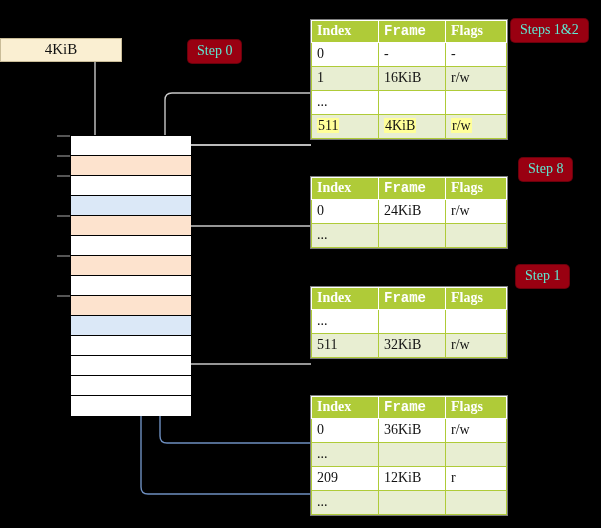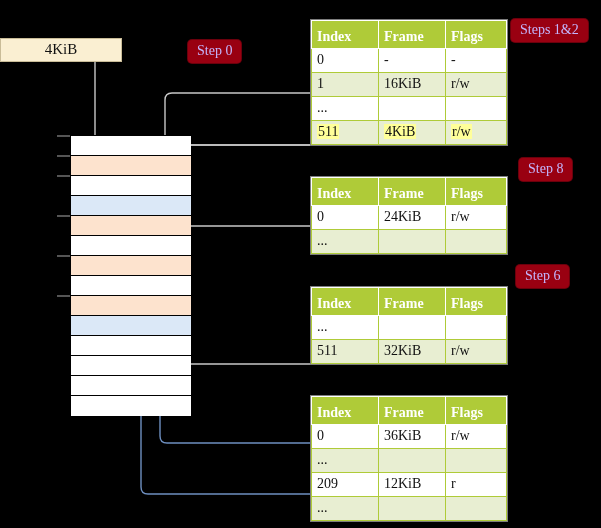--- a/index.html
+++ b/index.html
@@ -13,21 +13,21 @@
     height: 528px;
     background: #000000;
     font-family: "Liberation Serif", serif;
     overflow: hidden;
   }
 
   
   .badge {
     position: absolute;
     background: #990011;
-    color: #c4b5fd;
+    color: #5eead4;
     font-family: "Liberation Serif", serif;
     font-size: 14px;
     line-height: 18px;
     padding: 2px 9px 3px 9px;
     border-radius: 4px;
     white-space: nowrap;
     text-align: center;
     box-shadow: 0 0 0 1px #6b000c;
   }
 
@@ -82,41 +82,41 @@
     font-family: "Liberation Serif", serif;
     font-size: 14px;
     background: #ffffff;
     box-shadow: 0 0 0 1px #7d7d7d;
   }
   .ptable th {
     background: #afcb38;
     color: #ffffff;
     font-weight: bold;
     text-align: left;
-    padding: 8px 5px 3px 5px;
+    padding: 2px 5px 3px 5px;
     border: 1px solid #ffffff;
     font-size: 14px;
     white-space: nowrap;
   }
   .ptable td {
     padding: 2px 5px 3px 5px;
     border: 1px solid #afcb38;
     color: #111111;
     white-space: nowrap;
     background: #ffffff;
     height: 18px;
     vertical-align: middle;
   }
   .ptable tr.alt td { background: #e8eed2; }
   .ptable td .hl {
     background: #ffff99;
     padding: 0 1px;
   }
   .col-index { width: 56px; }
-  .col-frame { width: 56px; }
+  .col-frame { width: 56px; font-family: Liberation Mono, monospace; }
   .col-flags { width: 50px; }
 
   
   #wires {
     position: absolute;
     left: 0;
     top: 0;
     width: 601px;
     height: 528px;
     pointer-events: none;
@@ -167,21 +167,21 @@
 
   <div class="badge" style="left:511px; top:19px;">
     <span>Steps 1&amp;2</span>
   </div>
 
   <div class="badge" style="left:519px; top:158px;">
     <span>Step 8</span>
   </div>
 
   <div class="badge" style="left:516px; top:265px;">
-    <span>Step 6</span>
+    <span>Step 1</span>
   </div>
 
   <div>
     <div class="tick" style="top:135px;"></div>
     <div class="tick" style="top:155px;"></div>
     <div class="tick" style="top:175px;"></div>
     <div class="tick" style="top:215px;"></div>
     <div class="tick" style="top:255px;"></div>
     <div class="tick" style="top:295px;"></div>
 

